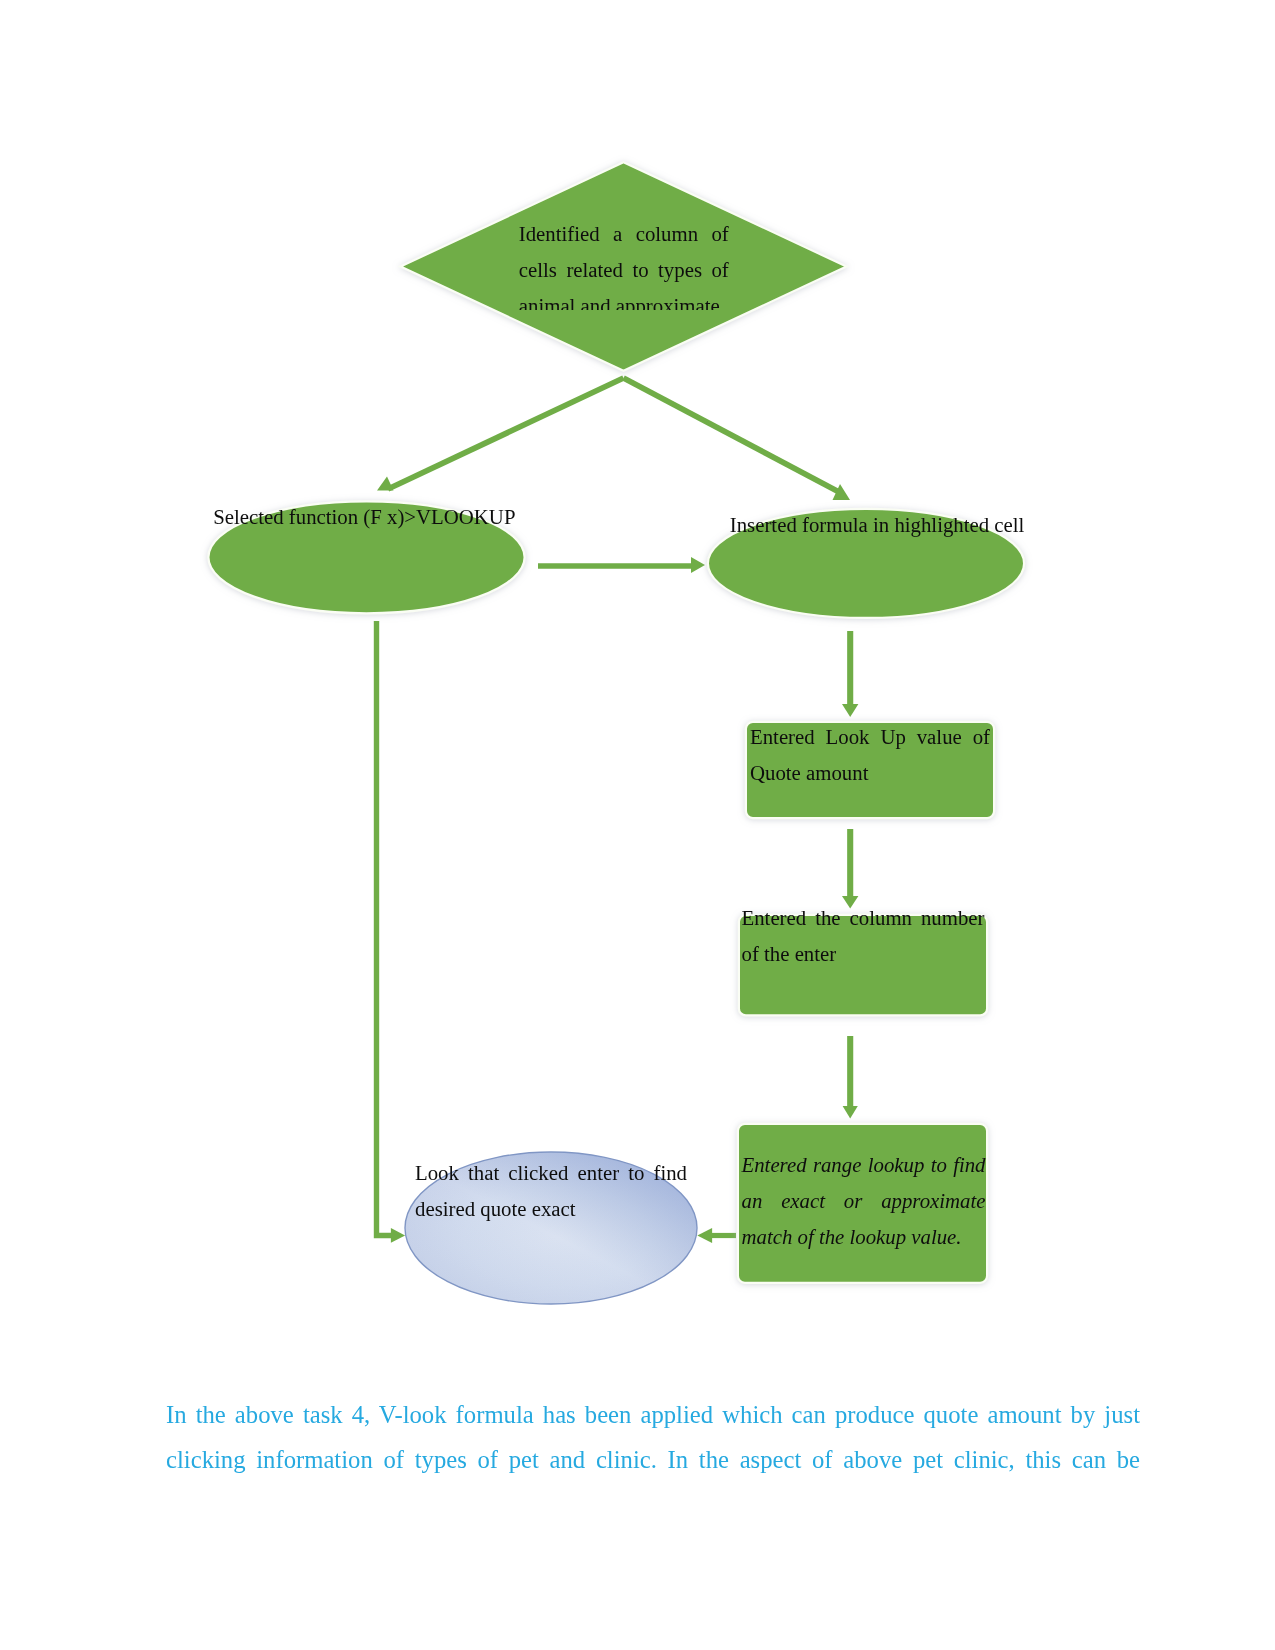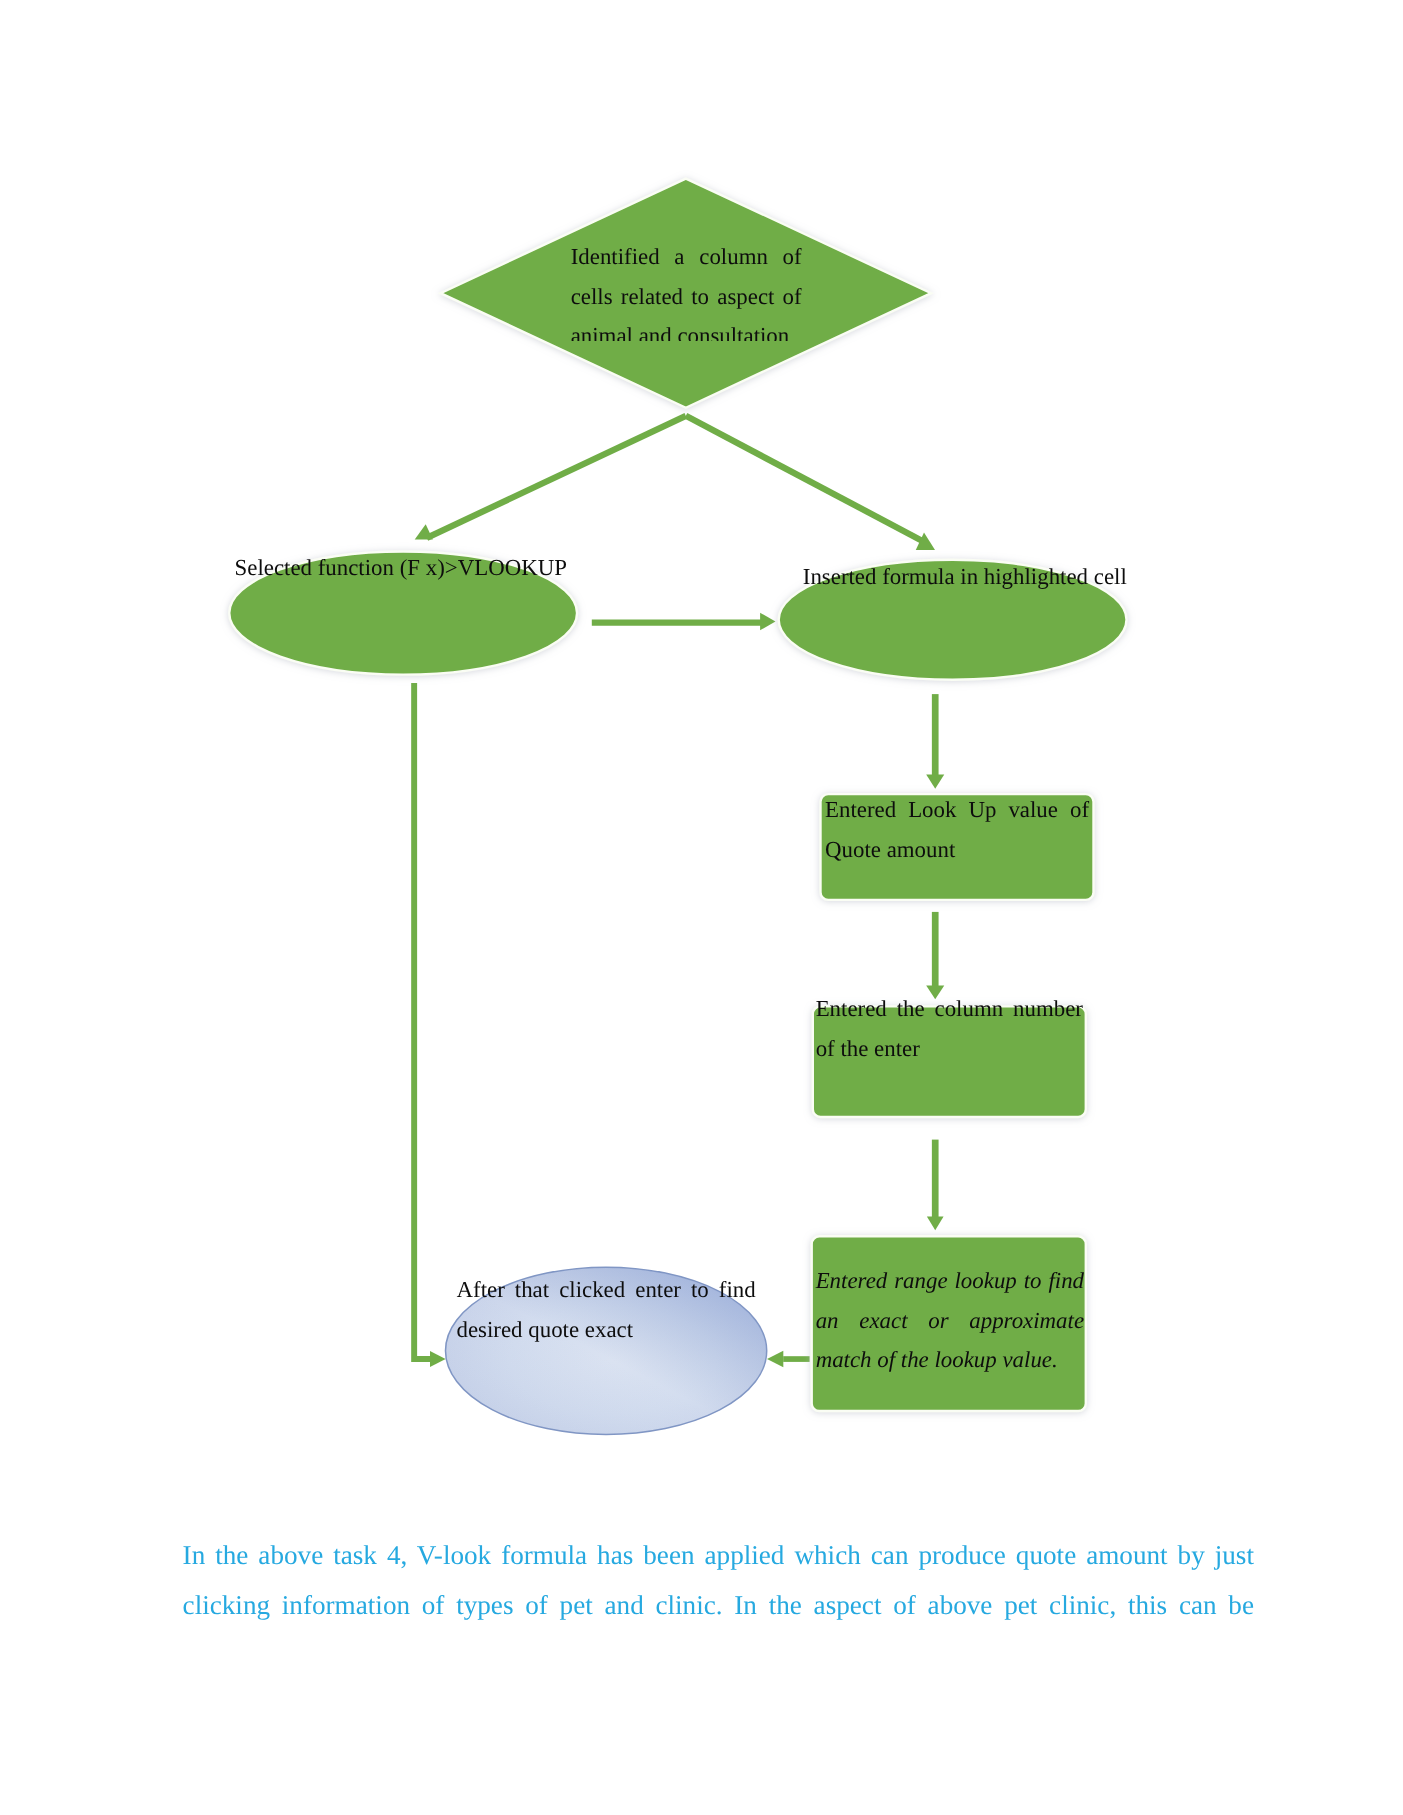--- a/index.html
+++ b/index.html
@@ -82,22 +82,22 @@
       <rect class="fillGreen" filter="url(#softShadow)" x="745.9" y="721.9" width="248.2" height="96.2" rx="7" ry="7"></rect>
       <rect class="fillGreen" filter="url(#softShadow)" x="738.9" y="914.9" width="248.2" height="100.5" rx="7" ry="7"></rect>
       <rect class="fillGreen" filter="url(#softShadow)" x="737.9" y="1123.9" width="249.2" height="158.9" rx="7" ry="7"></rect>
       <ellipse fill="url(#blueGrad)" stroke="#8096C4" stroke-width="1.4" cx="551" cy="1228" rx="146" ry="76"></ellipse>
       <ellipse fill="url(#blueShade)" stroke="none" cx="551" cy="1228" rx="145.6" ry="75.6"></ellipse>
     </g>
   </svg>
 
   <div class="shp-text" style="left:518.8px;top:216px;width:210px;height:93.5px;overflow:hidden;">
     <div class="sline">Identified a column of</div>
-    <div class="sline">cells related to aspect of</div>
-    <div class="sline last">animal and consultation</div>
+    <div class="sline">cells related to types of</div>
+    <div class="sline last">animal and approximate</div>
   </div>
 
   <div class="shp-text" style="left:213.2px;top:499px;width:303px;">
     <div class="sline last">Selected function (F x)&gt;VLOOKUP</div>
   </div>
 
   <div class="shp-text" style="left:710.8px;top:506.5px;width:295px;margin-left:19px;">
     <div class="sline last">Inserted formula in highlighted cell</div>
   </div>
 
@@ -111,21 +111,21 @@
     <div class="sline last">of the enter</div>
   </div>
 
   <div class="shp-text" style="left:741.5px;top:1147px;width:244px;font-style:italic;">
     <div class="sline">Entered range lookup to find</div>
     <div class="sline">an exact or approximate</div>
     <div class="sline last">match of the lookup value.</div>
   </div>
 
   <div class="shp-text" style="left:415px;top:1155px;width:272px;">
-    <div class="sline">After that clicked enter to find</div>
+    <div class="sline">Look that clicked enter to find</div>
     <div class="sline last">desired quote exact</div>
   </div>
 
   <div class="para" style="left:150px;top:1393px;width:974px;">
     <div class="pline">In the above task 4, V-look formula has been applied which can produce quote amount by just</div>
     <div class="pline">clicking information of types of pet and clinic. In the aspect of above pet clinic, this can be</div>
   </div>
 </div>
 
 </body></html>

